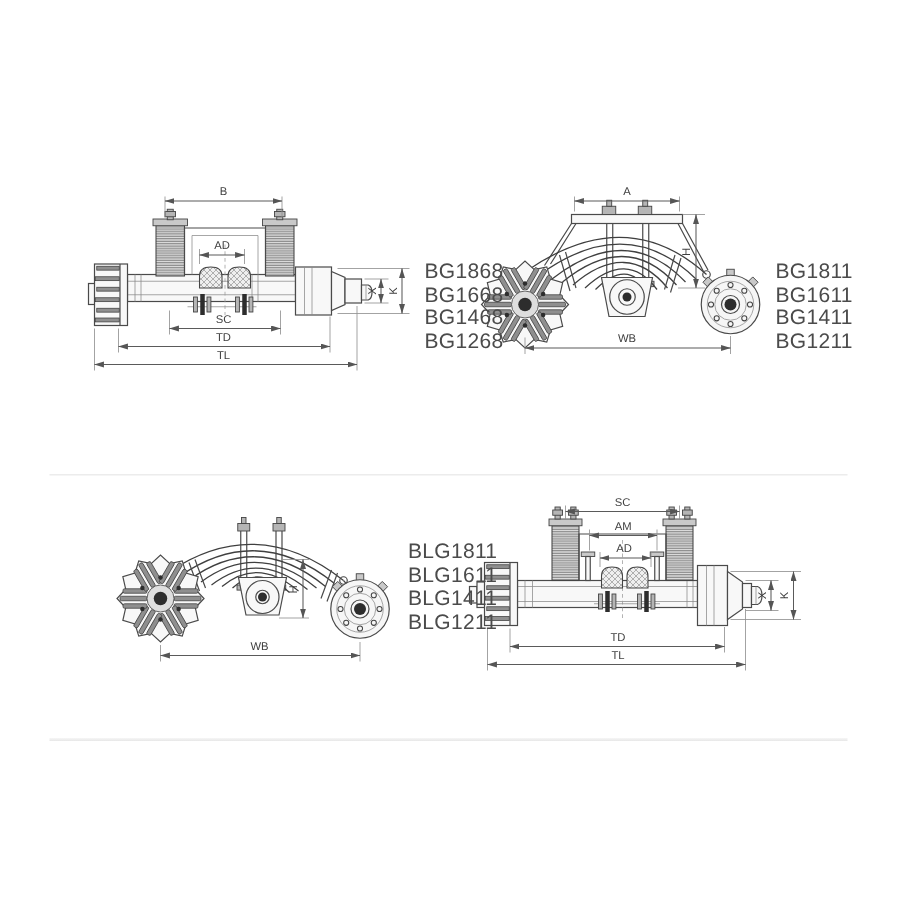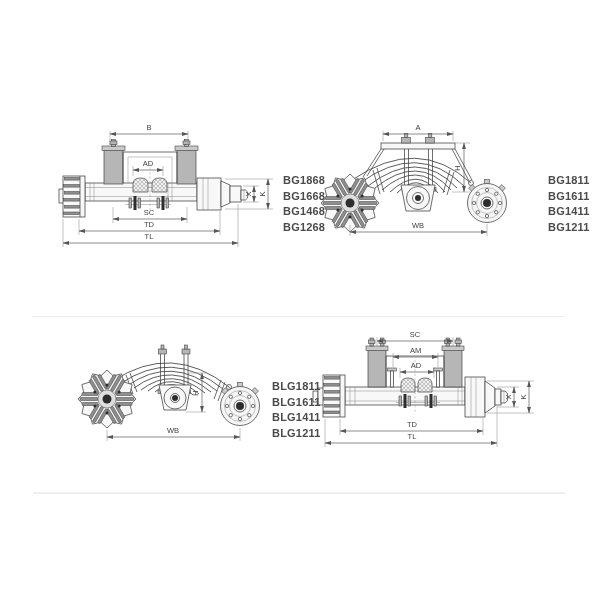--- a/index.html
+++ b/index.html
@@ -1,20 +1,20 @@
 <!DOCTYPE html>
 <html><head>
 <meta charset="utf-8">
 <style>
   html,body{margin:0;padding:0;background:#fff;}
   #stage{position:relative;width:600px;height:600px;background:#fff;overflow:hidden;
          font-family:"Liberation Sans",sans-serif;}
   .divider{position:absolute;left:33px;width:532px;height:1px;background:#ececec;}
   .divider.soft{height:2px;background:linear-gradient(#f6f6f6,#e7e7e7);}
-  .model-col{position:absolute;font-size:11px;font-weight:700;color:#4b4b4b;
+  .model-col{position:absolute;font-size:14px;font-weight:400;color:#4b4b4b;
              line-height:15.5px;letter-spacing:.2px;white-space:nowrap;}
   .model-col span{display:block;}
   svg{position:absolute;left:0;top:0;}
   
   .s  {stroke:#4a4a4a;stroke-width:.8;fill:none;}
   .sf {stroke:#4a4a4a;stroke-width:.8;fill:#f8f8f8;}
   .sl {stroke:#8a8a8a;stroke-width:.5;fill:none;}
   .fin{fill:#8f8f8f;stroke:#3d3d3d;stroke-width:.5;}
   .cap{fill:#c9c9c9;stroke:#444;stroke-width:.6;}
   .nut{fill:#b5b5b5;stroke:#444;stroke-width:.6;}
@@ -392,26 +392,26 @@
       </g>
     </g>
   </svg>
 
   <div class="model-col" style="left:283px;top:173px">
     <span>BG1868</span>
     <span>BG1668</span>
     <span>BG1468</span>
     <span>BG1268</span>
   </div>
-  <div class="model-col" style="left:548px;top:173px">
+  <div class="model-col" style="left:517px;top:173px">
     <span>BG1811</span>
     <span>BG1611</span>
     <span>BG1411</span>
     <span>BG1211</span>
   </div>
-  <div class="model-col" style="left:272px;top:379px">
+  <div class="model-col" style="left:272px;top:360px">
     <span>BLG1811</span>
     <span>BLG1611</span>
     <span>BLG1411</span>
     <span>BLG1211</span>
   </div>
 
 </div>
 
 </body></html>

